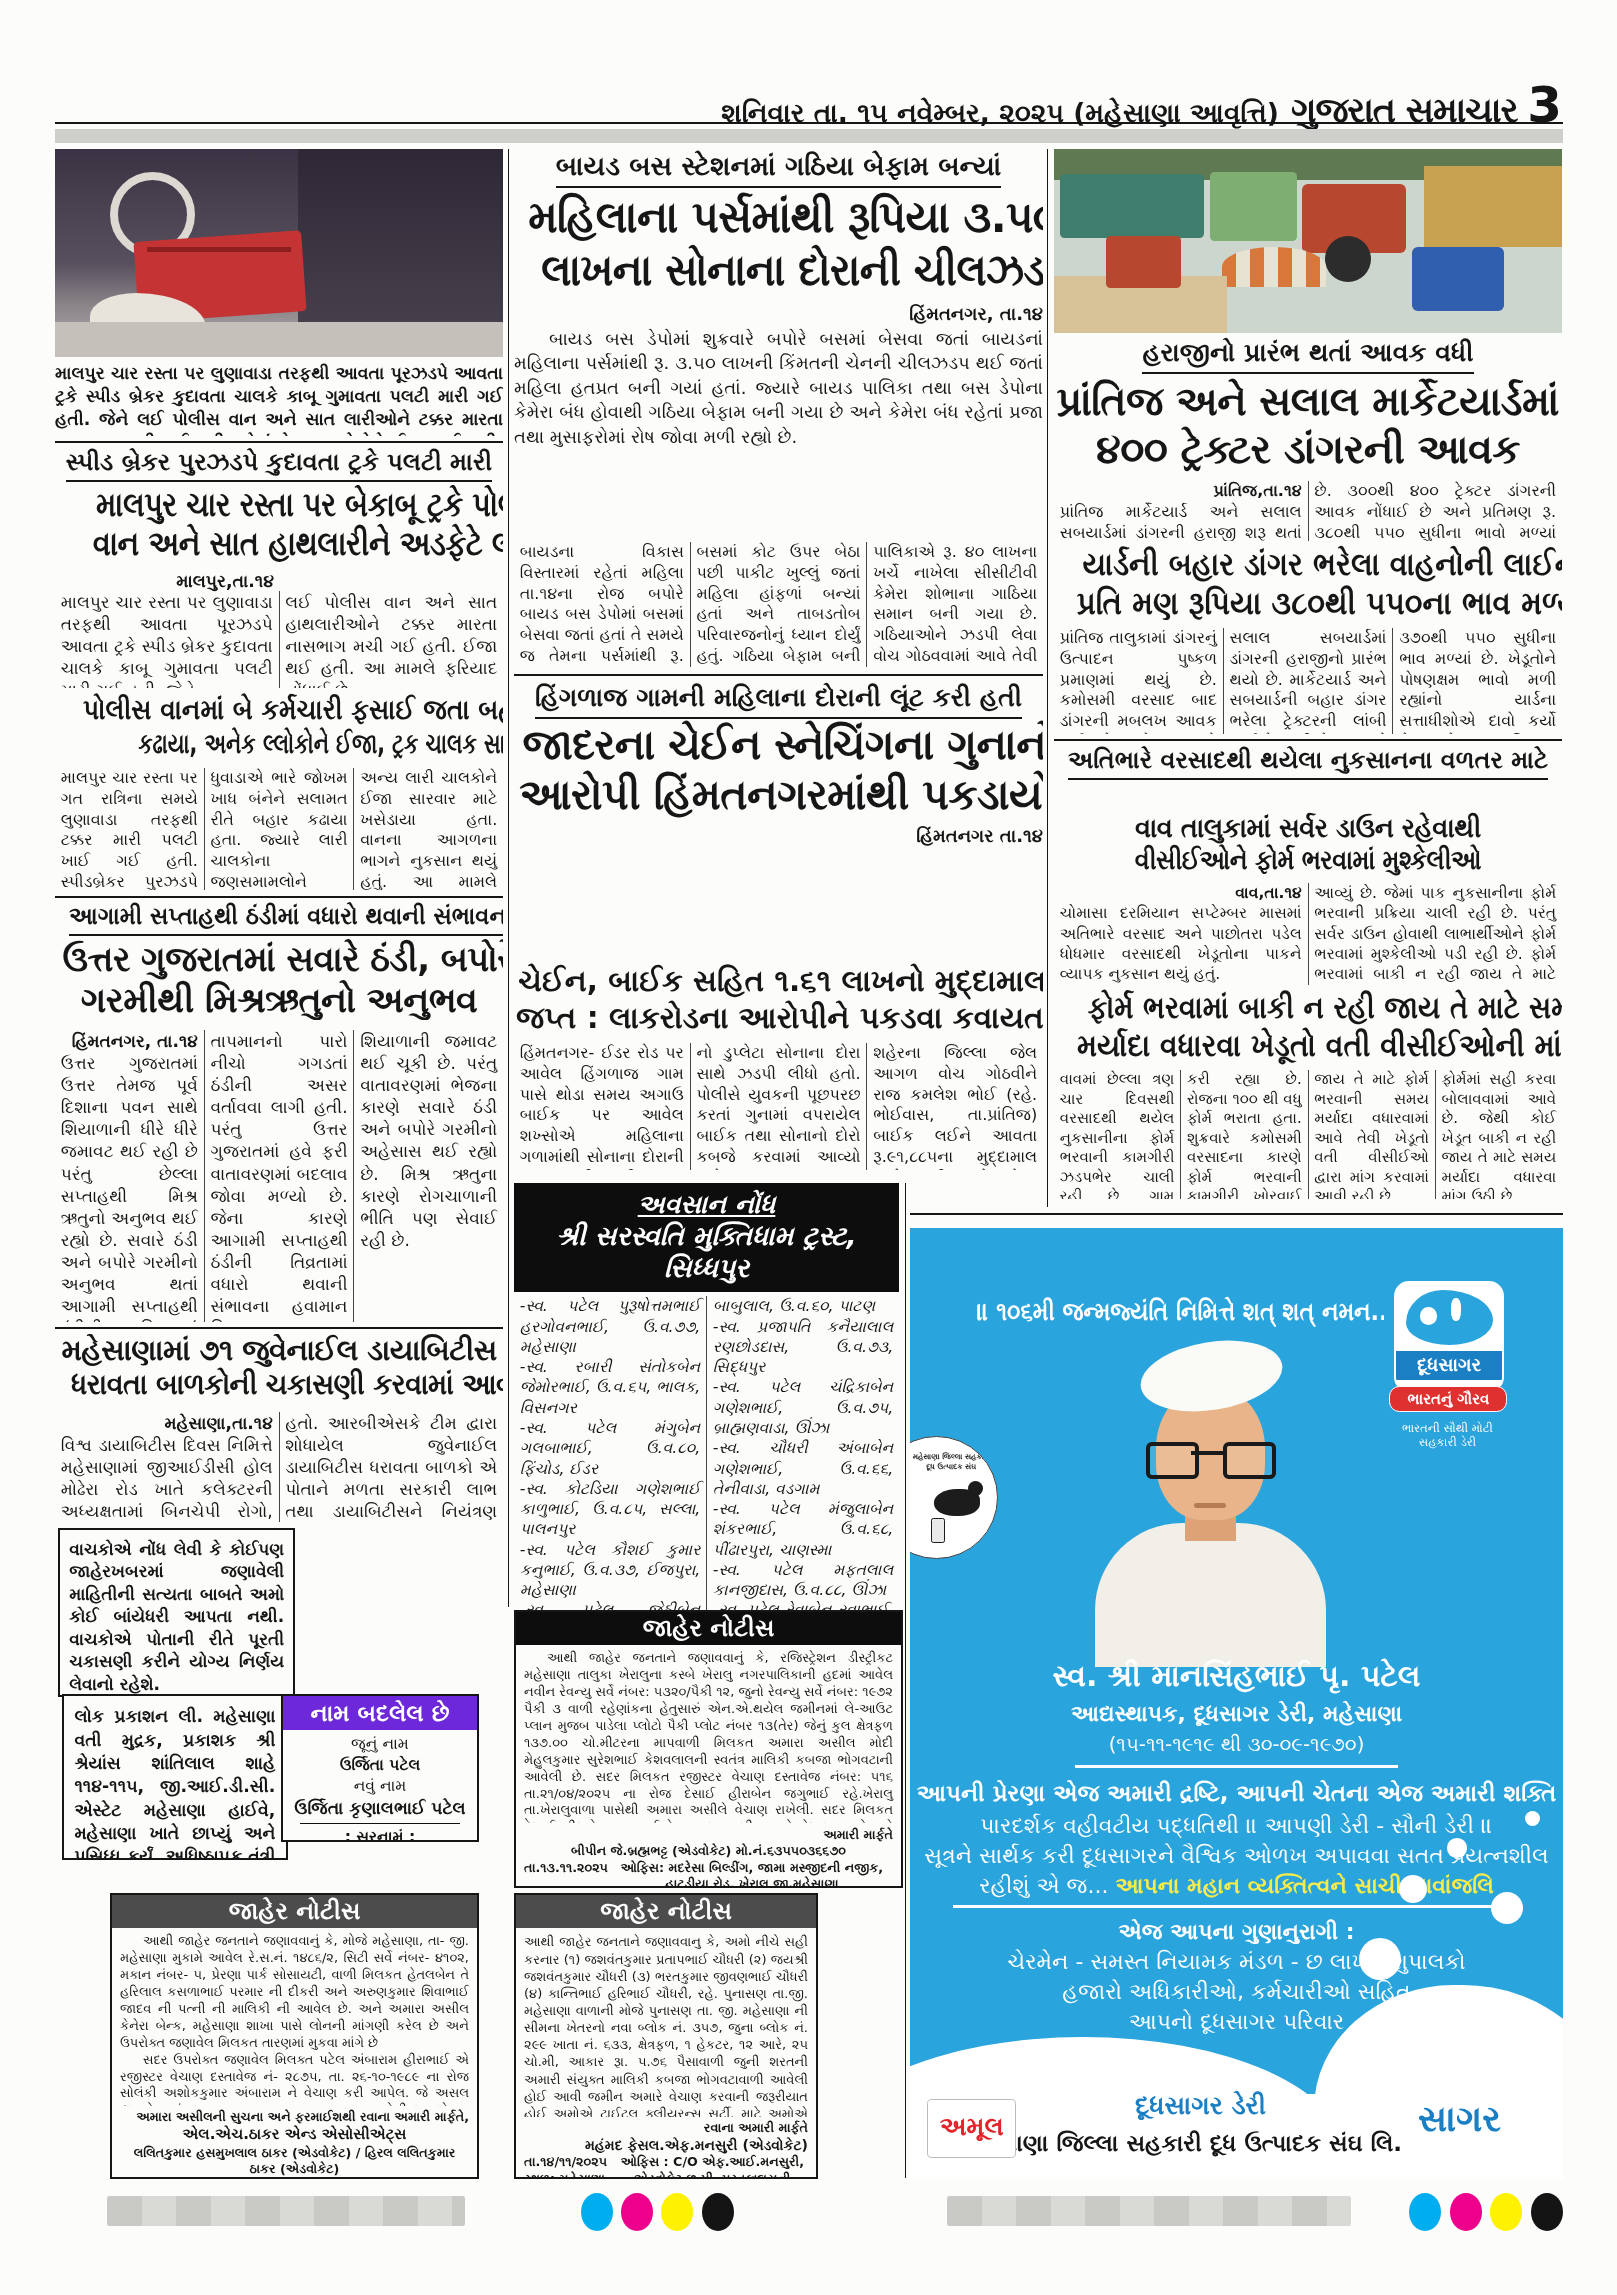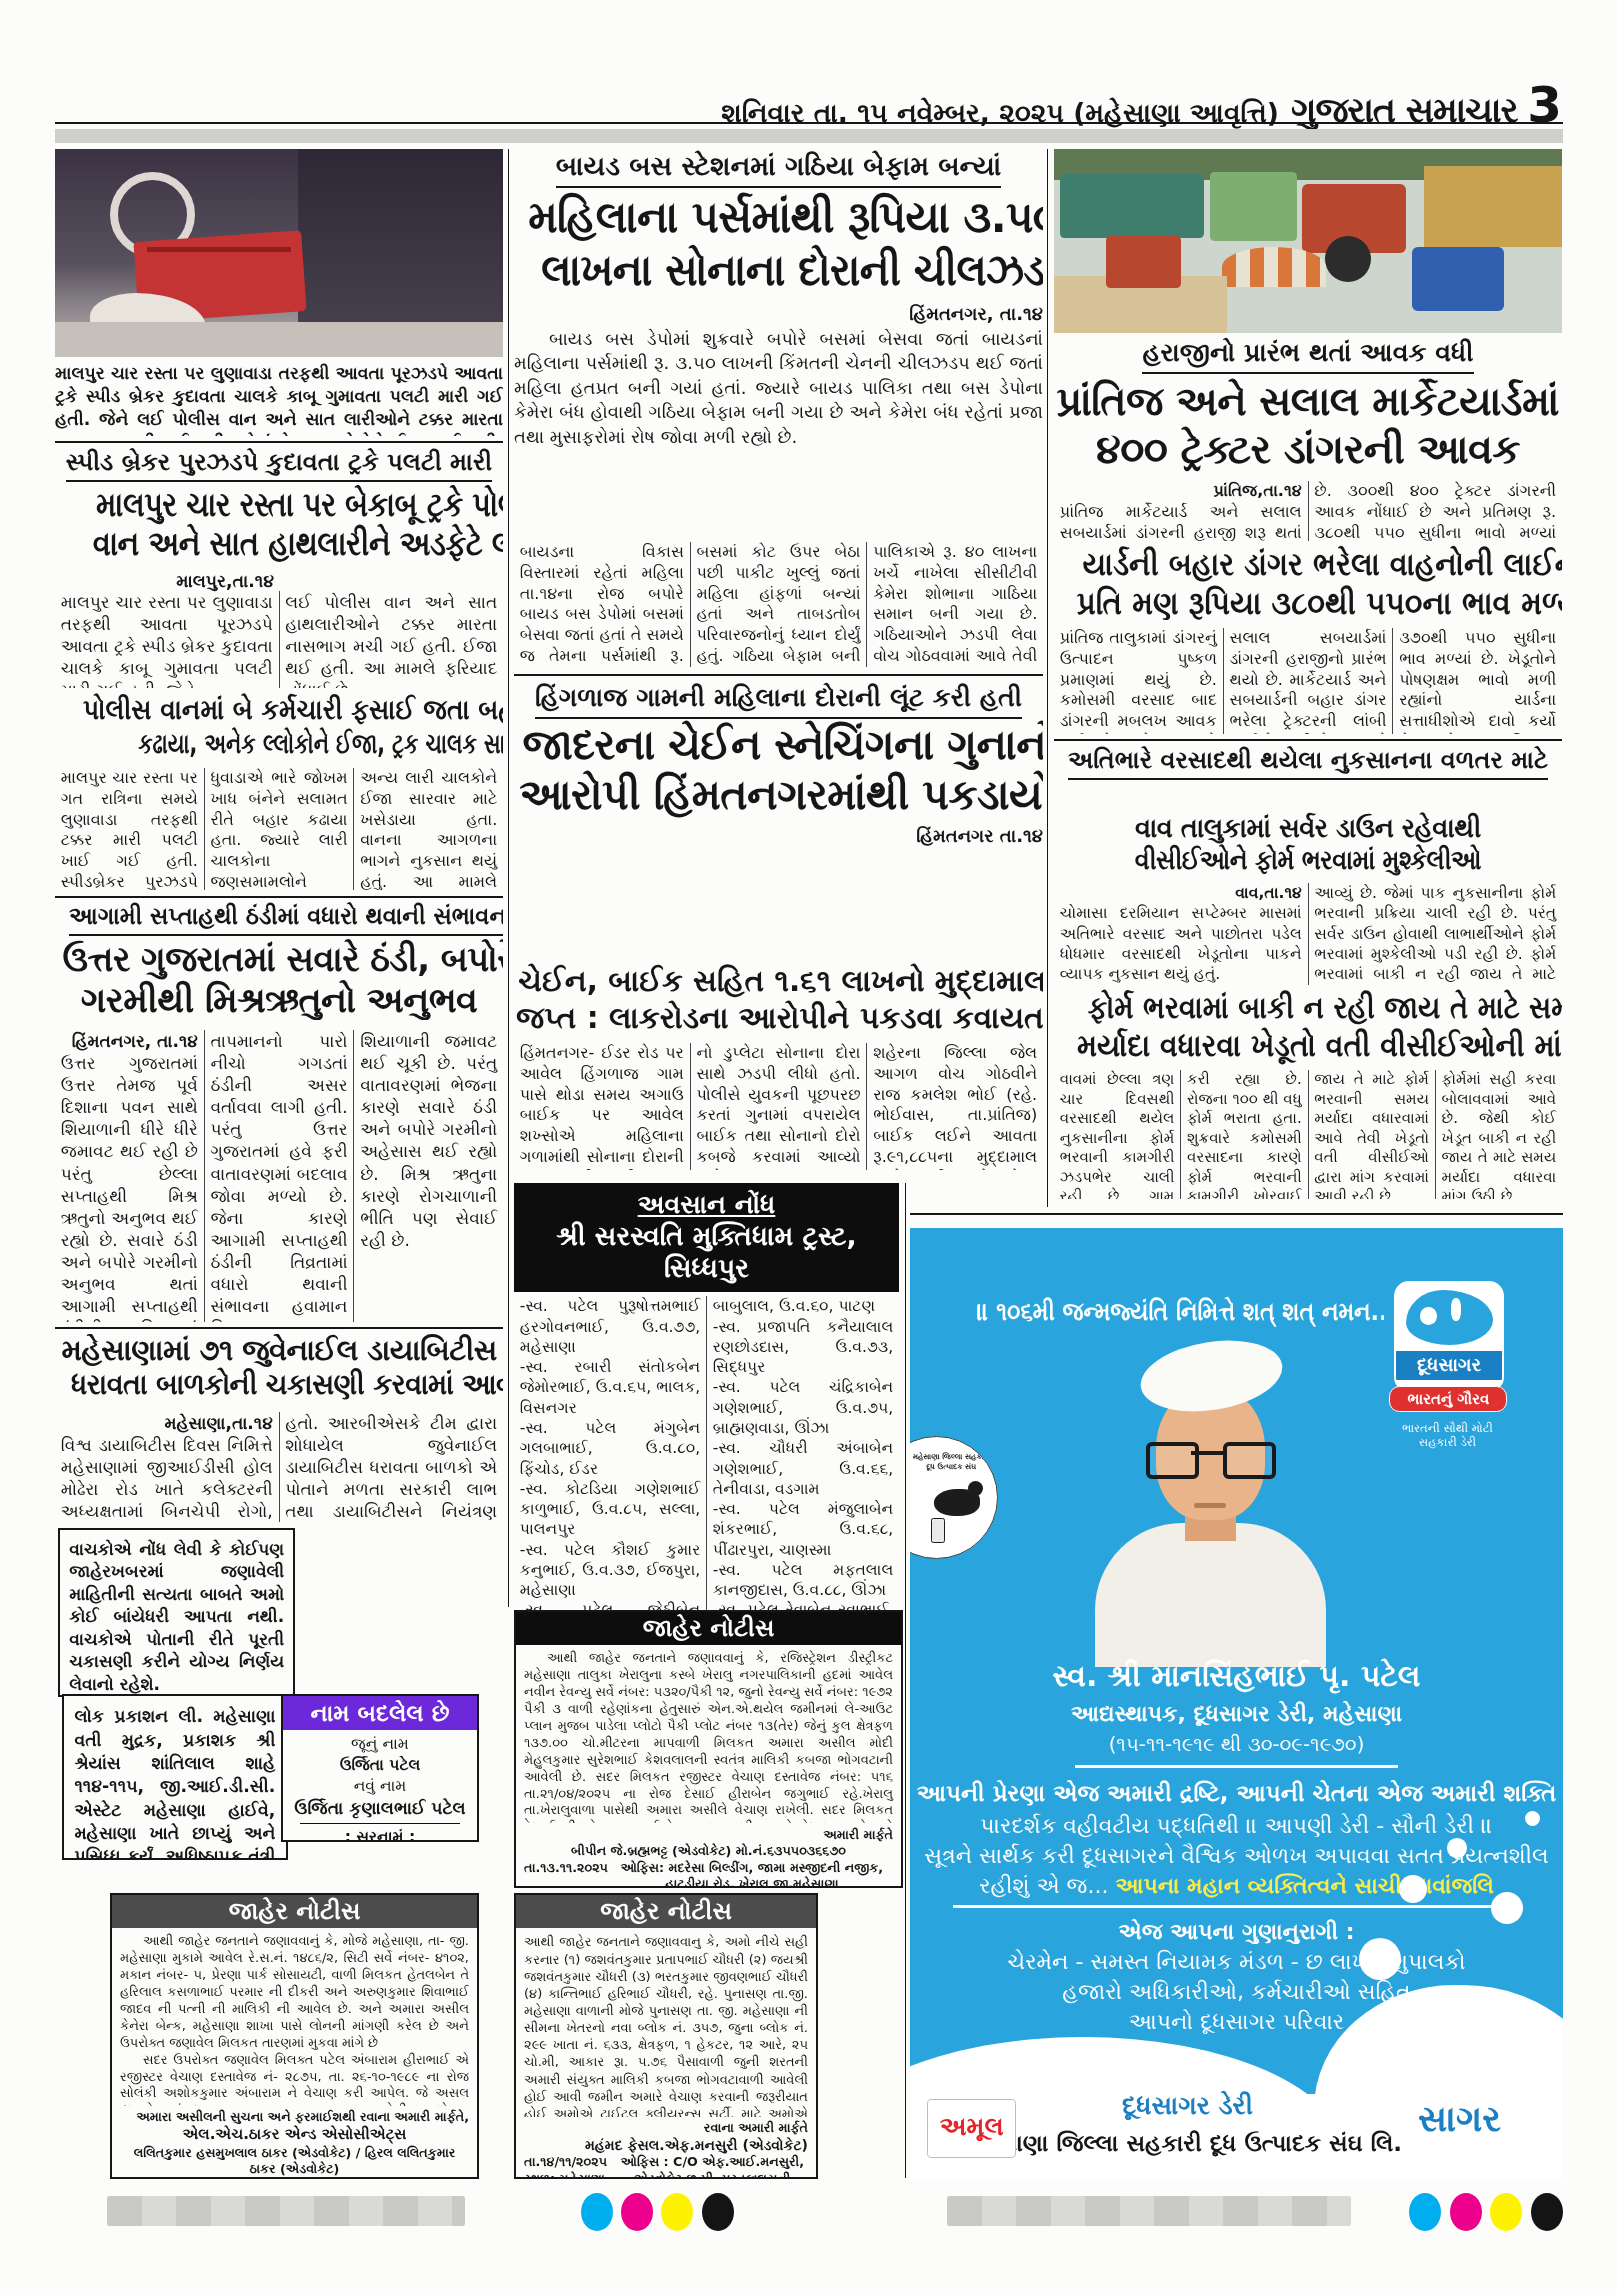--- a/index.html
+++ b/index.html
@@ -156,21 +156,21 @@
   <div class="abs ctr sub" style="left:514px;top:963px;width:529px;font-size:30px;">
     <span class="fit" style="transform: scaleX(0.983871); transform-origin: center center;">ચેઈન, બાઈક સહિત ૧.૬૧ લાખનો મુદ્દામાલ</span><br>
     <span class="fit" style="transform: scaleX(0.992408); transform-origin: center center;">જપ્ત : લાકરોડના આરોપીને પકડવા કવાયત</span>
   </div>
   <div class="abs cols" style="left:514px;top:1043px;width:529px;height:127px;font-size:16px;">
     <div>હિંમતનગર- ઈડર રોડ પર આવેલ હિંગળાજ ગામ પાસે થોડા સમય અગાઉ બાઈક પર આવેલ શખ્સોએ મહિલાના ગળામાંથી સોનાના દોરાની લૂંટ ચલાવી નાસી છૂટ્યા હતા.</div>
     <div>નો ડુપ્લેટા સોનાના દોરા સાથે ઝડપી લીધો હતો. પોલીસે યુવકની પૂછપરછ કરતાં ગુનામાં વપરાયેલ બાઈક તથા સોનાનો દોરો કબજે કરવામાં આવ્યો હતો.</div>
     <div>શહેરના જિલ્લા જેલ આગળ વોચ ગોઠવીને રાજ કમલેશ ભોઈ (રહે. ભોઈવાસ, તા.પ્રાંતિજ) બાઈક લઈને આવતા રૂ.૯૧,૮૮૫ના મુદ્દામાલ સાથે ઝડપી પાડ્યો હતો.</div>
   </div>
 
-  <div class="abs" style="left:514px;top:1183px;width:385px;">
+  <div class="abs" style="left:514px;top:1183px;width:385px;font-style:italic;">
     <div class="nhead" style="background:#0d0d0d;padding:5.8px 0 8px;">
       <div style="font-size:25.4px;text-decoration:underline;">અવસાન નોંધ</div>
       <div style="font-size:26.6px;">શ્રી સરસ્વતિ મુક્તિધામ ટ્રસ્ટ, સિધ્ધપુર</div>
     </div>
     <div class="cols" style="height:335px;font-size:15.6px;margin-top:4.6px;">
       <div>
         <div>-સ્વ. પટેલ પુરૂષોત્તમભાઈ હરગોવનભાઈ, ઉ.વ.૭૭, મહેસાણા</div>
         <div>-સ્વ. રબારી સંતોકબેન જેમોરભાઈ, ઉ.વ.૬૫, ભાલક, વિસનગર</div>
         <div>-સ્વ. પટેલ મંગુબેન ગલબાભાઈ, ઉ.વ.૮૦, ફિંચોડ, ઈડર</div>
         <div>-સ્વ. કોટડિયા ગણેશભાઈ કાળુભાઈ, ઉ.વ.૮૫, સલ્લા, પાલનપુર</div>
@@ -322,21 +322,21 @@
 
     <div class="abs white" style="left:-87px;top:809px;width:520px;height:231px;border-radius:50%;"></div>
     <div class="abs white" style="left:404px;top:757px;width:300px;height:266px;border-radius:48% 52% 45% 55%;"></div>
     <div class="abs white" style="left:0;top:866px;width:653px;height:84px;"></div>
     <div class="abs white regdot" style="left:489px;top:647px;width:28px;height:28px;"></div>
     <div class="abs white regdot" style="left:537px;top:610px;width:19.6px;height:19.6px;"></div>
     <div class="abs white regdot" style="left:581px;top:664px;width:32px;height:32px;"></div>
     <div class="abs white regdot" style="left:449px;top:710px;width:42px;height:42px;"></div>
     <div class="abs white regdot" style="left:615px;top:583px;width:15px;height:15px;"></div>
 
-    <div class="abs ctr" style="left:58px;top:862px;width:439px;font-size:25.4px;font-weight:800;color:#1B7FC4;"><span class="fit">દૂધસાગર ડેરી</span></div>
+    <div class="abs ctr" style="left:71px;top:862px;width:439px;font-size:25.4px;font-weight:800;color:#1B7FC4;"><span class="fit">દૂધસાગર ડેરી</span></div>
     <div class="abs ctr" style="left:20px;top:902px;width:508px;font-size:23px;font-weight:800;color:#161616;"><span class="fit">મહેસાણા જિલ્લા સહકારી દૂધ ઉત્પાદક સંઘ લિ.</span></div>
     <div class="abs" style="left:508px;top:870px;font-size:36px;font-weight:800;color:#1B7FC4;">સાગર</div>
     <div class="abs white" style="left:17.3px;top:871px;width:87px;height:57px;border:1.7px solid #bbb;border-radius:4.6px;text-align:center;line-height:53px;font-size:25.4px;font-weight:800;color:#E3242B;">અમૂલ</div>
   </div>
 
   <div class="abs gray" style="left:107px;top:2196px;width:358px;height:30px;border-radius:2.3px;background:repeating-linear-gradient(90deg,#c9c9c5 0 35px,#d9d9d5 35px 69px);"></div>
   <div class="abs regdot" style="left:581px;top:2193px;width:32px;height:38px;background:#00AEEF;"></div>
   <div class="abs regdot" style="left:621px;top:2193px;width:32px;height:38px;background:#EC008C;"></div>
   <div class="abs regdot" style="left:661px;top:2193px;width:32px;height:38px;background:#FFF200;"></div>
   <div class="abs regdot" style="left:702px;top:2193px;width:32px;height:38px;background:#141414;"></div>

